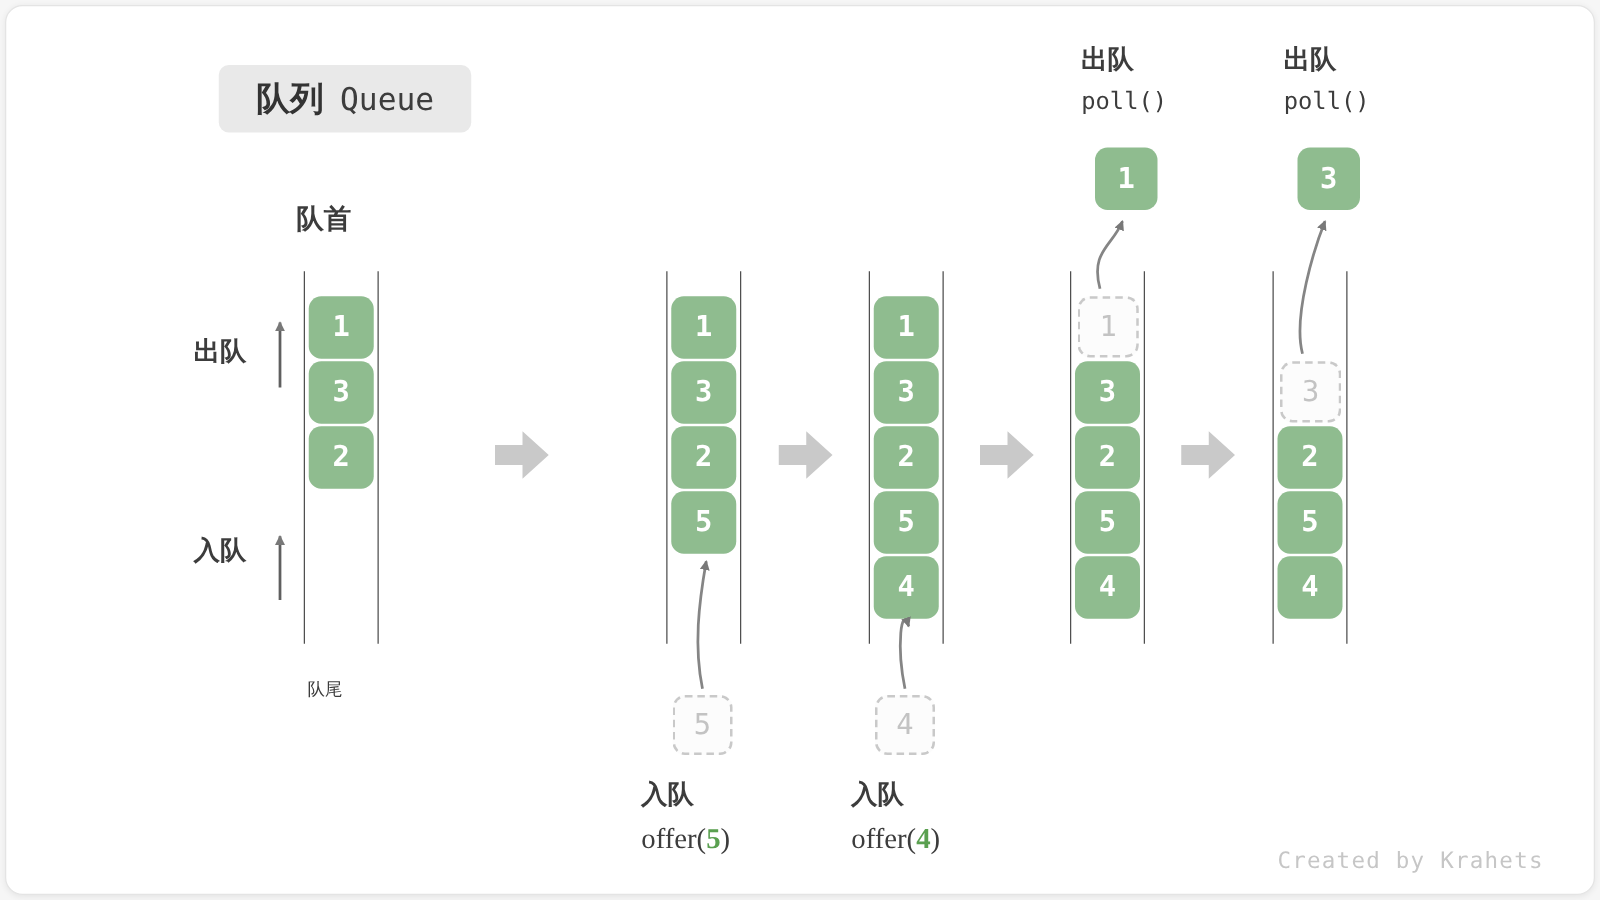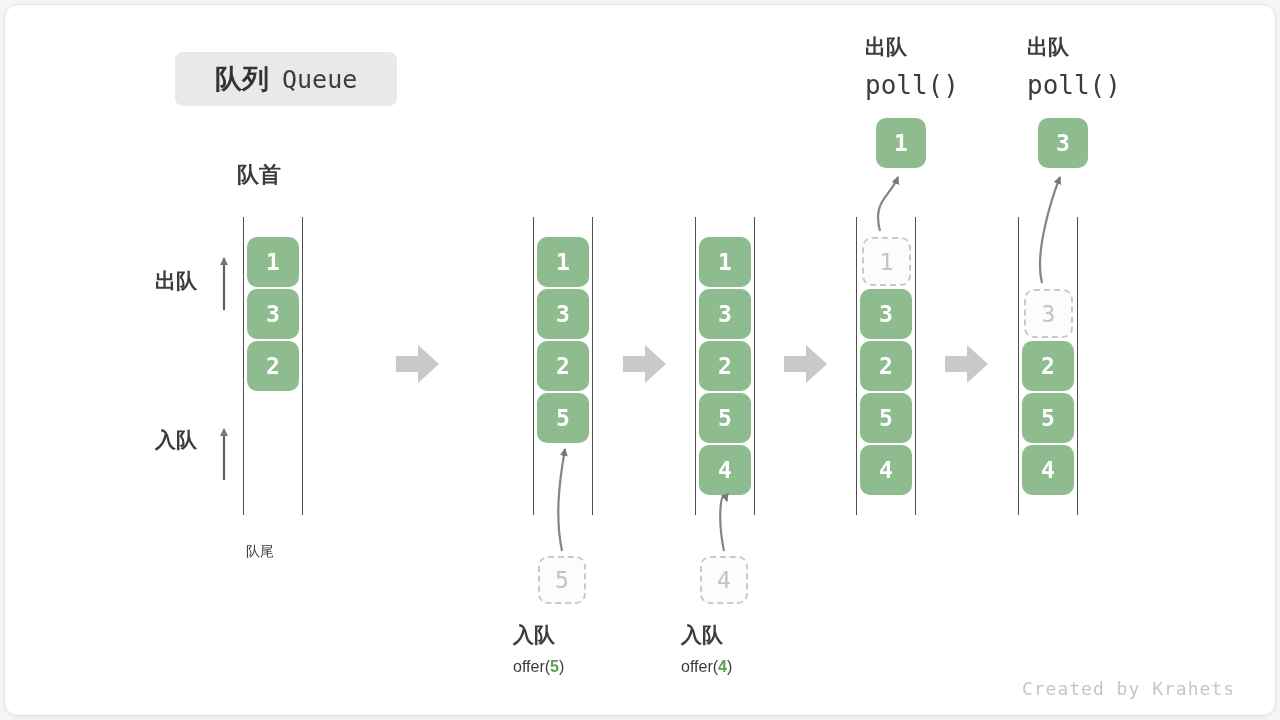--- a/index.html
+++ b/index.html
@@ -1,21 +1,21 @@
 <!DOCTYPE html>
 <html><head>
 <meta charset="utf-8">
 <style>
   html,body{margin:0;padding:0;width:1280px;height:720px;overflow:hidden;background:#f6f6f6;
     font-family:"Liberation Sans","DejaVu Sans",sans-serif;}
   #canvas{position:absolute;left:4px;top:4px;width:1270px;height:710px;background:#ffffff;
     border:1px solid #e4e4e4;border-radius:14px;box-shadow:0 1px 5px rgba(0,0,0,0.07);}
 
   
-  #badge{position:absolute;left:170px;top:47px;height:54px;padding:0 40px;background:#e9e9e9;
+  #badge{position:absolute;left:170px;top:47px;height:54px;padding:0 30px;background:#e9e9e9;
     border-radius:8px;display:flex;align-items:center;gap:13px;}
   #badge .zh{font-size:27px;font-weight:700;color:#333333;}
   #badge .en{font-family:"DejaVu Sans Mono","Liberation Mono",monospace;font-size:25px;color:#3d3d3d;}
 
   
   .cnlabel{position:absolute;color:#3c3c3c;white-space:nowrap;}
   #lbl-front{left:232px;top:155px;font-size:22px;font-weight:700;}
   #lbl-rear{left:241px;top:538px;font-size:14px;font-weight:400;}
   #lbl-dequeue{left:150px;top:262px;font-size:21px;font-weight:600;}
   #lbl-enqueue{left:150px;top:421px;font-size:21px;font-weight:600;}
@@ -31,25 +31,25 @@
   .outbox{position:absolute;box-sizing:border-box;width:50px;height:50px;border-radius:10px;
     background:#8fbc8f;color:#ffffff;display:flex;align-items:center;justify-content:center;
     font-family:"DejaVu Sans Mono","Liberation Mono",monospace;font-size:23px;font-weight:700;}
   .pendingbox{position:absolute;box-sizing:border-box;width:48px;height:48px;border-radius:10px;
     border:2px dashed #c9c9c9;background:#fcfcfc;color:#c3c3c3;display:flex;align-items:center;
     justify-content:center;font-family:"DejaVu Sans Mono","Liberation Mono",monospace;font-size:23px;}
 
   
   .op-top{position:absolute;top:28px;display:flex;flex-direction:column;gap:9px;color:#3c3c3c;}
   .op-top .zh{font-size:21px;font-weight:600;}
-  .op-top .code{font-family:"DejaVu Sans Mono","Liberation Mono",monospace;font-size:26px;}
+  .op-top .code{font-family:"DejaVu Sans Mono","Liberation Mono",monospace;font-size:19px;}
   #op-poll-1{left:860px;} #op-poll-2{left:1022px;}
   .op-bottom{position:absolute;top:616px;display:flex;flex-direction:column;gap:9px;color:#3c3c3c;}
   .op-bottom .zh{font-size:21px;font-weight:600;}
-  .op-bottom .code{font-family:Liberation Sans, sans-serif;font-size:16px;}
+  .op-bottom .code{font-family:Liberation Serif, serif;font-size:23px;}
   .op-bottom .code .arg{color:#5aa050;font-weight:700;}
   #op-offer-1{left:508px;} #op-offer-2{left:676px;}
 
   #watermark{position:absolute;right:40px;top:673px;font-family:"DejaVu Sans Mono","Liberation Mono",monospace;
     font-size:18px;color:#c6c6c6;letter-spacing:1px;}
 
   #overlay{position:absolute;left:0;top:0;width:1280px;height:720px;pointer-events:none;}
 </style>
 </head>
 <body>

